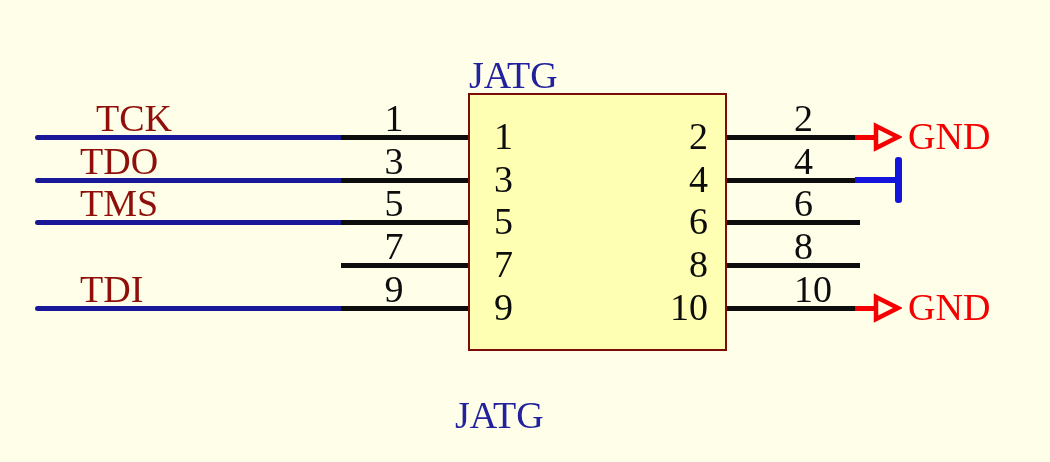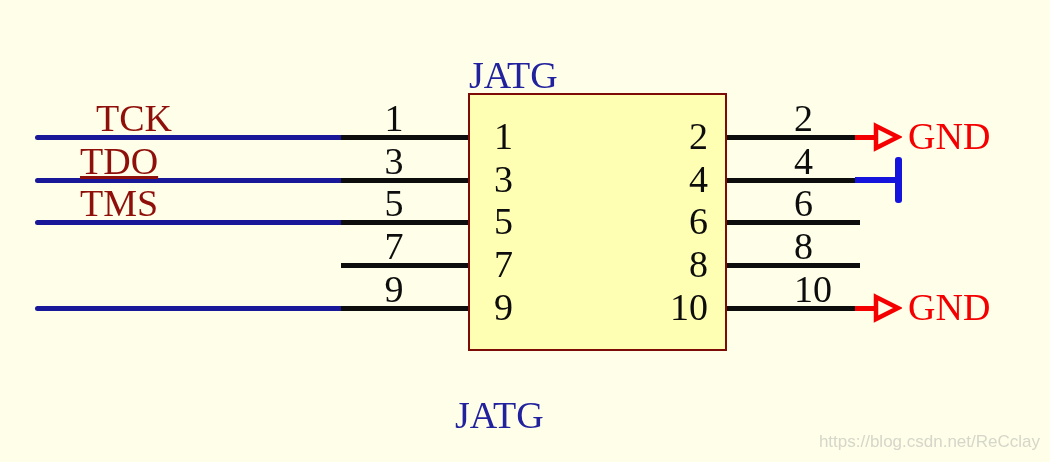--- a/index.html
+++ b/index.html
@@ -57,21 +57,21 @@
   <div class="wire red" style="left:855px;top:135px;width:21px;"></div>
   <div class="gnd-arrow" style="left:872px;top:122px;">
     <svg width="30" height="30" viewBox="0 0 30 30">
       <polygon points="4,4 26,15 4,26" fill="none" stroke="#F50000" stroke-width="4.5" stroke-linejoin="miter"></polygon>
     </svg>
   </div>
   <div class="txt gndtxt" style="left:908px;top:116px;">GND</div>
 
   <div class="wire blue" style="left:35px;top:178px;width:307px;"></div>
   <div class="wire" style="left:341px;top:178px;width:127px;"></div>
-  <div class="txt netlabel" style="left:80px;top:141px;text-decoration:underline;">TDO</div>
+  <div class="txt netlabel" style="left:80px;top:141px;">TDO</div>
   <div class="txt pinnum numctr" style="left:364px;top:141px;">3</div>
   <div class="txt pinnum" style="left:494px;top:159px;">3</div>
   <div class="txt pinnum numright" style="left:628px;top:159px;">4</div>
   <div class="wire" style="left:727px;top:178px;width:130px;"></div>
   <div class="txt pinnum" style="left:794px;top:141px;">4</div>
   <div class="wire pwr" style="left:855px;top:177px;width:43px;"></div>
   <div class="pwrbar" style="left:895px;top:157px;"></div>
 
   <div class="wire blue" style="left:35px;top:220px;width:307px;"></div>
   <div class="wire" style="left:341px;top:220px;width:127px;"></div>
@@ -84,28 +84,28 @@
 
   <div class="wire" style="left:341px;top:263px;width:127px;"></div>
   <div class="txt pinnum numctr" style="left:364px;top:226px;">7</div>
   <div class="txt pinnum" style="left:494px;top:244px;">7</div>
   <div class="txt pinnum numright" style="left:628px;top:244px;">8</div>
   <div class="wire" style="left:727px;top:263px;width:133px;"></div>
   <div class="txt pinnum" style="left:794px;top:226px;">8</div>
 
   <div class="wire blue" style="left:35px;top:306px;width:307px;"></div>
   <div class="wire" style="left:341px;top:306px;width:127px;"></div>
+  <div class="txt netlabel" style="left:80px;top:269px;">TDI</div>
   <div class="txt pinnum numctr" style="left:364px;top:269px;">9</div>
   <div class="txt pinnum" style="left:494px;top:287px;">9</div>
   <div class="txt pinnum numright" style="left:628px;top:287px;">10</div>
   <div class="wire" style="left:727px;top:306px;width:130px;"></div>
   <div class="txt pinnum" style="left:794px;top:269px;">10</div>
   <div class="wire red" style="left:855px;top:306px;width:21px;"></div>
   <div class="gnd-arrow" style="left:872px;top:293px;">
     <svg width="30" height="30" viewBox="0 0 30 30">
       <polygon points="4,4 26,15 4,26" fill="none" stroke="#F50000" stroke-width="4.5" stroke-linejoin="miter"></polygon>
     </svg>
   </div>
   <div class="txt gndtxt" style="left:908px;top:287px;">GND</div>
 
-  <div class="watermark">https://blog.csdn.net/ReCclay</div>
 
 </div>
 
 </body></html>

